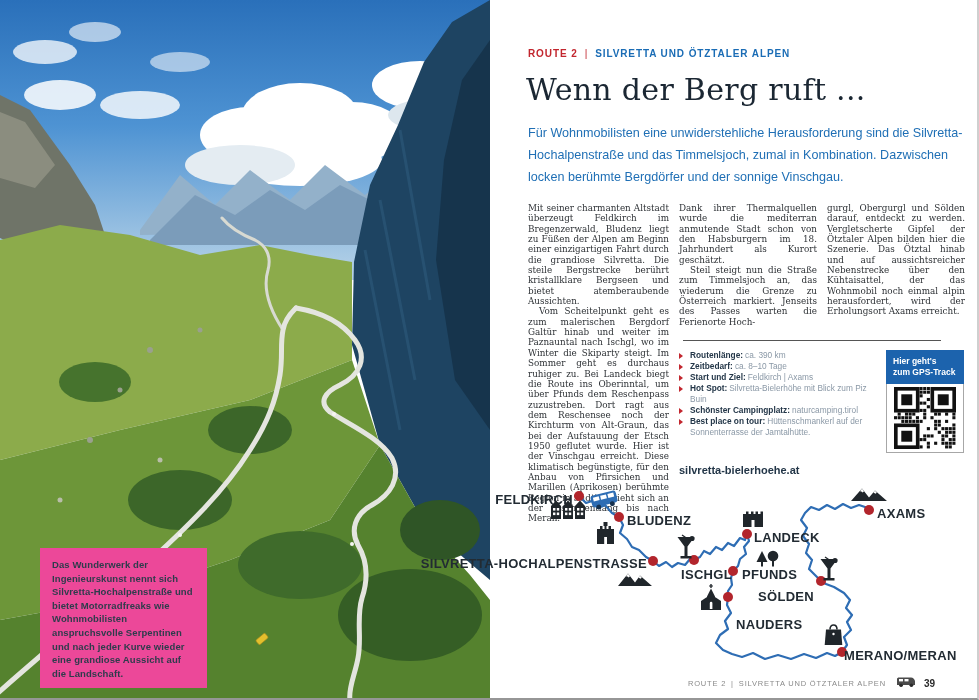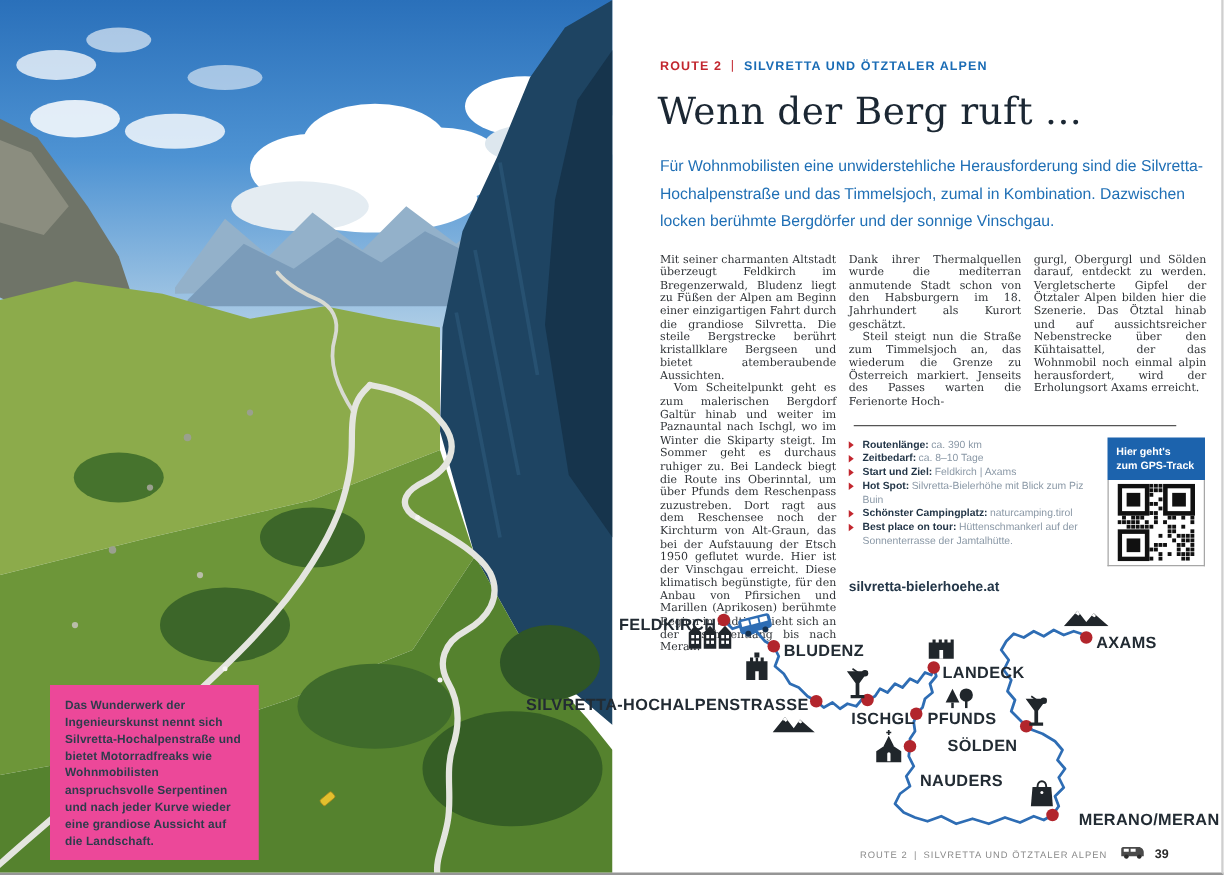--- a/index.html
+++ b/index.html
@@ -294,21 +294,21 @@
 
       <span class="clabel" style="right:402px; top:9px;">FELDKIRCH</span>
       <span class="clabel" style="left:107px; top:30px;">BLUDENZ</span>
       <span class="clabel" style="right:328px; top:73px;">SILVRETTA-HOCHALPENSTRASSE</span>
       <span class="clabel" style="left:161px; top:84px;">ISCHGL</span>
       <span class="clabel" style="left:234px; top:47px;text-align:center;">LANDECK</span>
       <span class="clabel" style="left:222px; top:84px;">PFUNDS</span>
       <span class="clabel" style="left:216px; top:110px;margin-top:24px;">NAUDERS</span>
       <span class="clabel" style="right:161px; top:94px;margin-top:12px;">SÖLDEN</span>
       <span class="clabel" style="left:357px; top:23px;">AXAMS</span>
-      <span class="clabel" style="left:331px; top:165px;padding-left:12px;">MERANO/MERAN</span>
+      <span class="clabel" style="left:312px; top:165px;padding-left:12px;">MERANO/MERAN</span>
 
       <span class="micon" style="left:30px; top:15px;">
         <svg width="36" height="22" viewBox="0 0 36 22">
           <path d="M1,8 L6,2.5 11,8 V21 H1 Z M13,8 L18,2.5 23,8 V21 H13 Z M25,8 L30,2.5 35,8 V21 H25 Z"></path>
           <g fill="#fff">
             <rect x="3" y="10" width="2.4" height="2.6"></rect>
               <rect x="6.8" y="10" width="2.4" height="2.6"></rect>
             <rect x="3" y="14.5" width="2.4" height="2.6"></rect>
               <rect x="6.8" y="14.5" width="2.4" height="2.6"></rect>
             <rect x="15" y="10" width="2.4" height="2.6"></rect>

